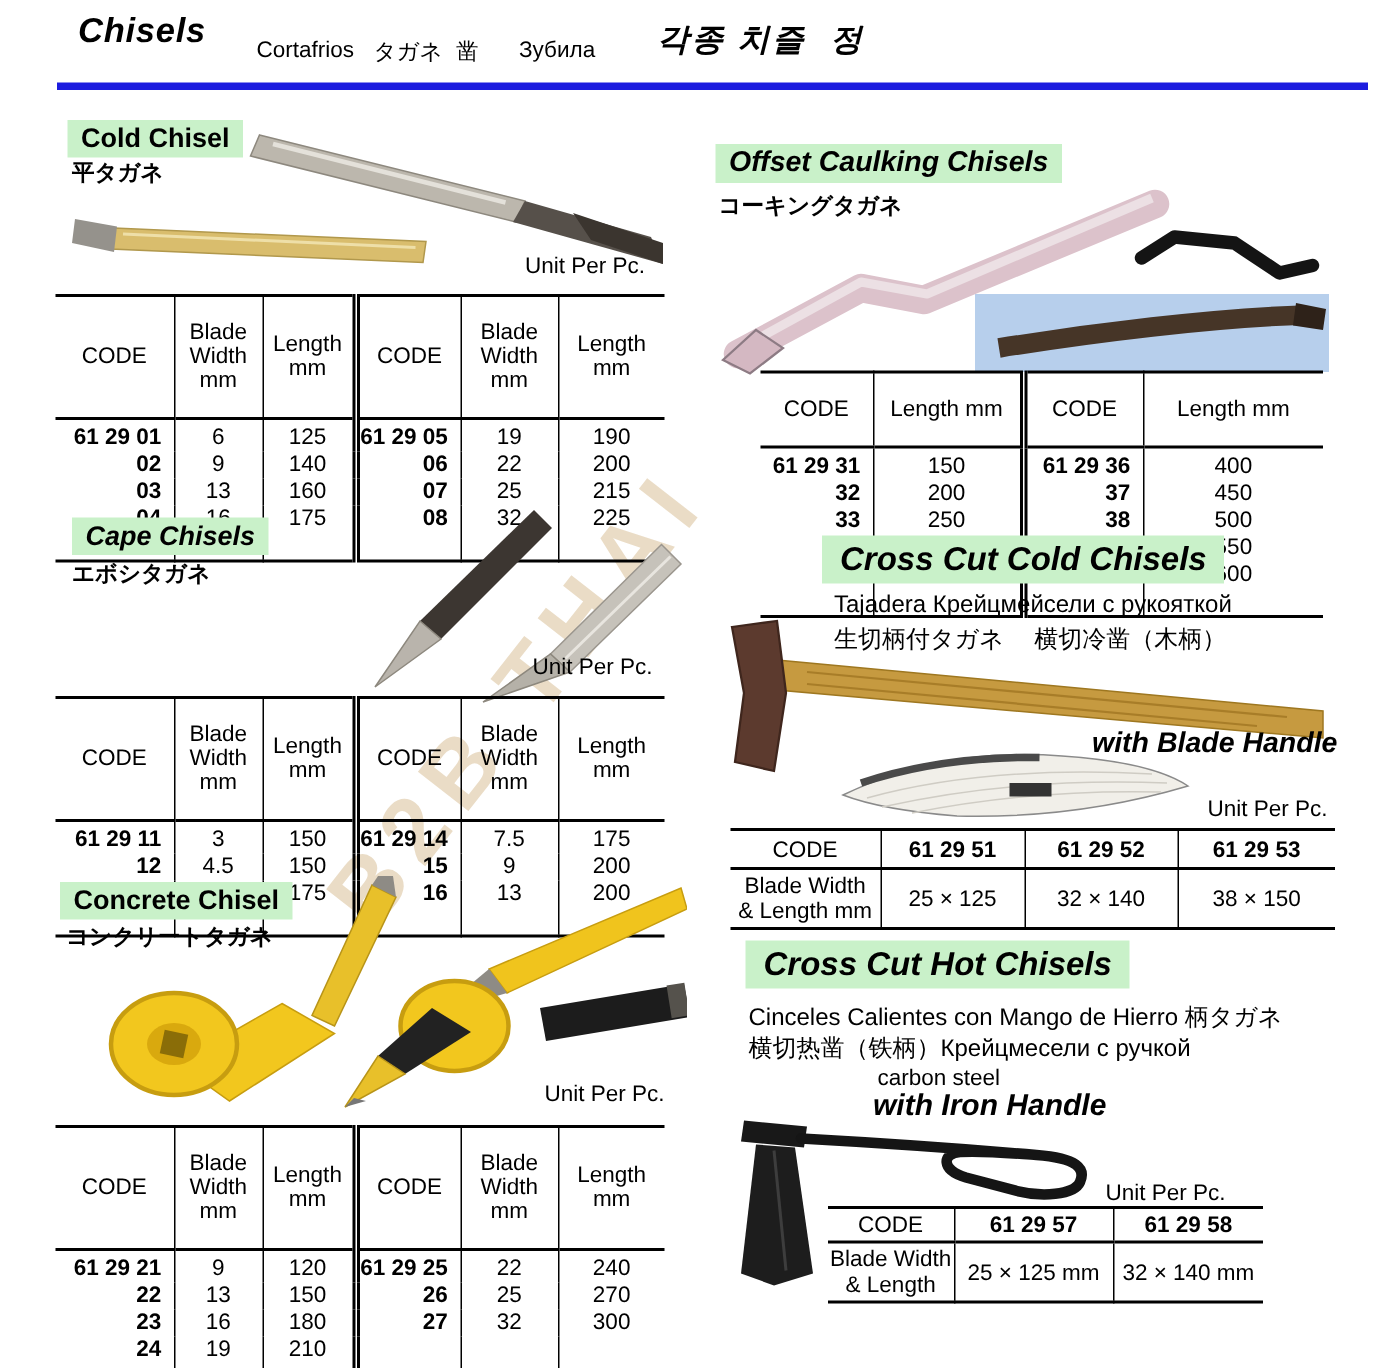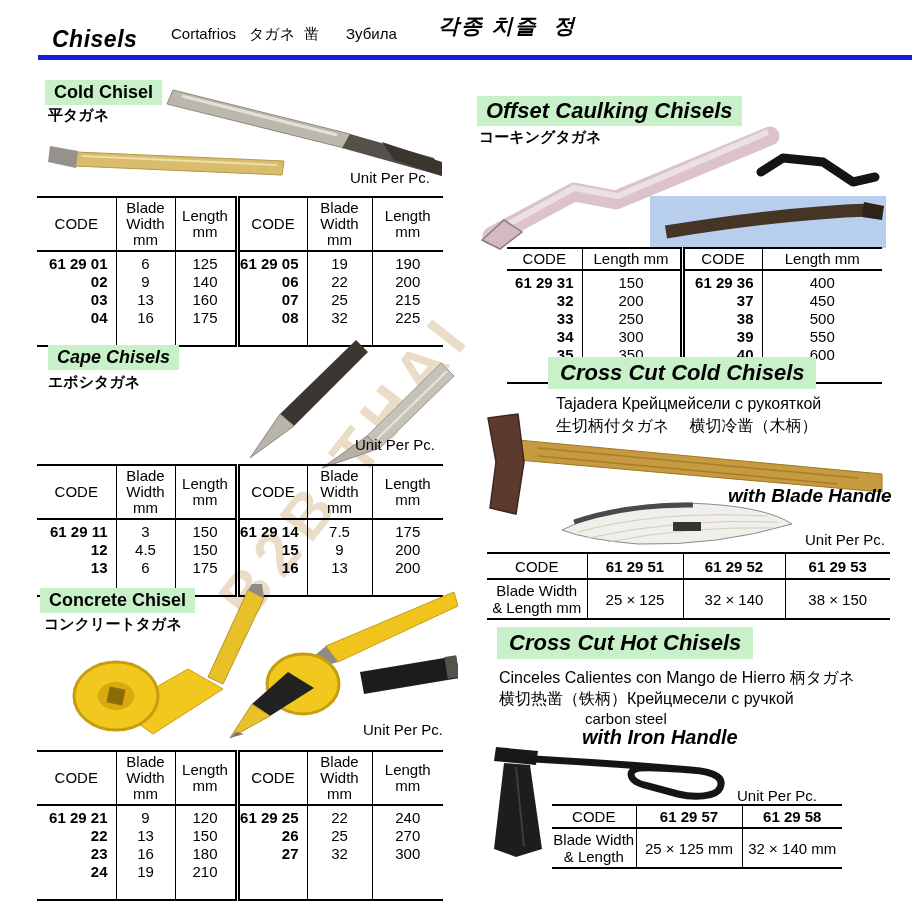--- a/index.html
+++ b/index.html
@@ -21,21 +21,21 @@
   .sec-label{display:inline-block;background:#c9f1c9;padding:2px 9px;font-weight:bold;font-size:18px;}
   .italic{font-style:italic;}
   .big-label{font-size:22px;padding:3px 12px;}
   .jp-sub{font-size:15px;font-weight:bold;}
   .unit{font-size:15px;text-align:right;}
 
   
   table.spec{position:absolute;border-collapse:collapse;table-layout:fixed;
              border-top:2px solid #000;border-bottom:2px solid #000;font-size:15px;line-height:16px;}
   table.spec th{font-weight:normal;text-align:center;vertical-align:middle;
-                white-space:pre-line;border-bottom:2px solid #000;padding:2px 0;}
+                white-space:pre-line;border-bottom:2px solid #000;padding:16px 0;}
   table.spec td{text-align:center;vertical-align:top;padding:1px 0;}
   table.spec tbody tr:first-child td{padding-top:4px;}
   table.spec tbody tr:last-child td{padding-bottom:19px;}
   table.spec .v{border-left:1px solid #000;}
   table.spec .dbl{border-left:5px double #000;}
   table.spec td.code{text-align:right;padding-right:8px;font-weight:bold;}
 
   table.cross{position:absolute;border-collapse:collapse;table-layout:fixed;
               border-top:2px solid #000;border-bottom:2px solid #000;font-size:15px;line-height:17px;}
   table.cross td{text-align:center;vertical-align:middle;white-space:pre-line;padding:2px 0;}
@@ -46,21 +46,21 @@
   .desc{font-size:16px;}
   .note{font-weight:bold;font-style:italic;font-size:19px;}
   .small-note{font-size:15px;}
   svg{display:block;}
 </style>
 </head>
 <body>
 
 <div class="page">
 
-  <span class="abs main-title" style="left:52px;top:26px;">Chisels</span>
+  <span class="abs main-title" style="left:52px;top:7px;">Chisels</span>
   <span class="abs sub" style="left:155px;top:25px;">Cortafrios</span>
   <span class="abs sub" style="left:233px;top:25px;">タガネ</span>
   <span class="abs sub" style="left:288px;top:25px;">凿</span>
   <span class="abs sub" style="left:330px;top:25px;">Зубила</span>
   <span class="abs kr-title" style="left:438px;top:12px;">각종 치즐  정</span>
   <div class="abs blue-rule" style="left:38px;top:55px;width:874px;"></div>
 
   <div class="abs watermark" style="left:110px;top:430px;width:470px;text-align:center;">B2B THAI</div>
 
   <div class="abs" style="left:42px;top:82px;width:410px;height:108px;">
@@ -292,21 +292,21 @@
     <svg width="432" height="132" viewBox="0 0 432 132">
       <rect x="172" y="76" width="236" height="52" fill="#b7cfec"></rect>
       <path d="M188,112 C250,102 330,92 392,90" stroke="#463527" stroke-width="13" fill="none"></path>
       <polygon points="386,82 406,86 404,100 384,97" fill="#2e2219"></polygon>
       <path d="M14,116 L96,72 L138,80 L292,16" stroke="#dcc2cb" stroke-width="19" fill="none" stroke-linejoin="round" stroke-linecap="round"></path>
       <path d="M16,112 L96,68 L140,76 L290,12" stroke="#ece0e4" stroke-width="6" fill="none" stroke-linejoin="round"></path>
       <polygon points="4,120 22,129 44,112 26,100" fill="#d4b8c2" stroke="#8d7b84" stroke-width="1.5"></polygon>
       <path d="M283,52 L305,38 L345,42 L375,62 L397,57" stroke="#141414" stroke-width="9" fill="none" stroke-linejoin="round" stroke-linecap="round"></path>
     </svg>
   </div>
-  <span class="abs sec-label italic" style="left:477px;top:96px;font-size:22px;">Offset Caulking Chisels</span>
+  <span class="abs sec-label italic" style="left:477px;top:96px;font-size:19px;">Offset Caulking Chisels</span>
   <span class="abs jp-sub" style="left:479px;top:128px;">コーキングタガネ</span>
 
   <table class="spec" style="left:507px;top:247px;width:375px;">
     <colgroup>
         <col style="width:75px">
         <col style="width:100px">
         <col style="width:80px">
         <col style="width:120px">
       </colgroup>
     <thead>

